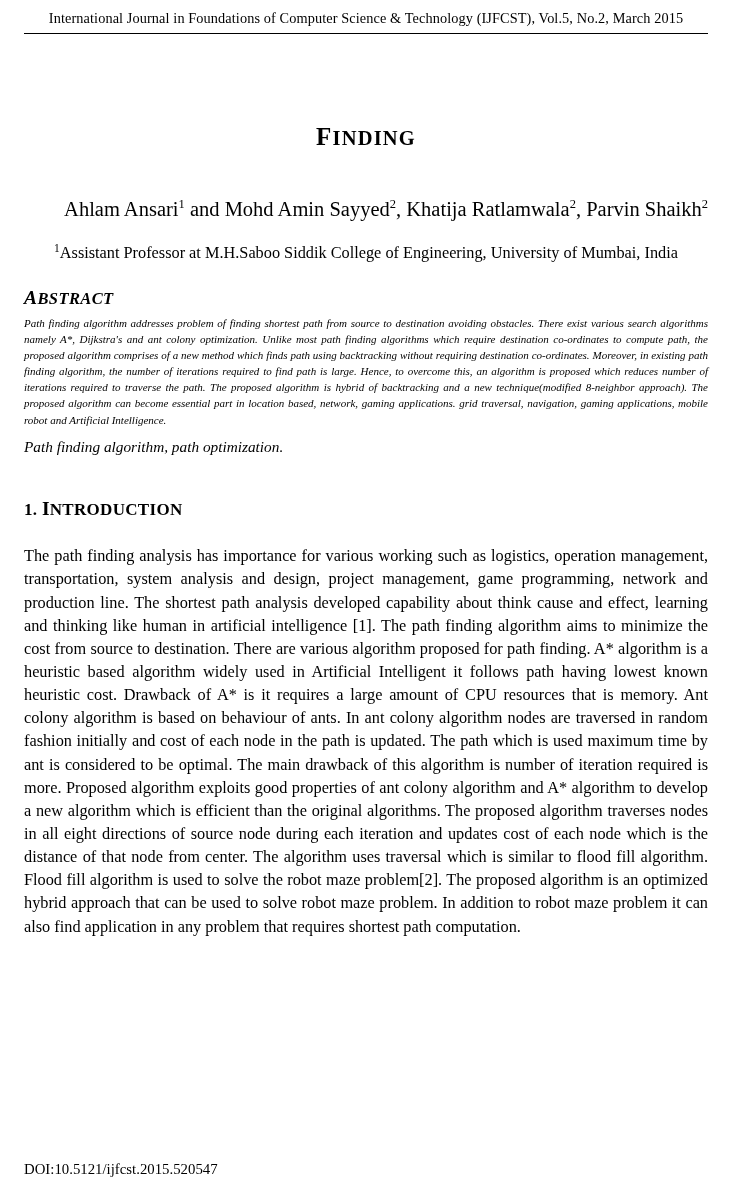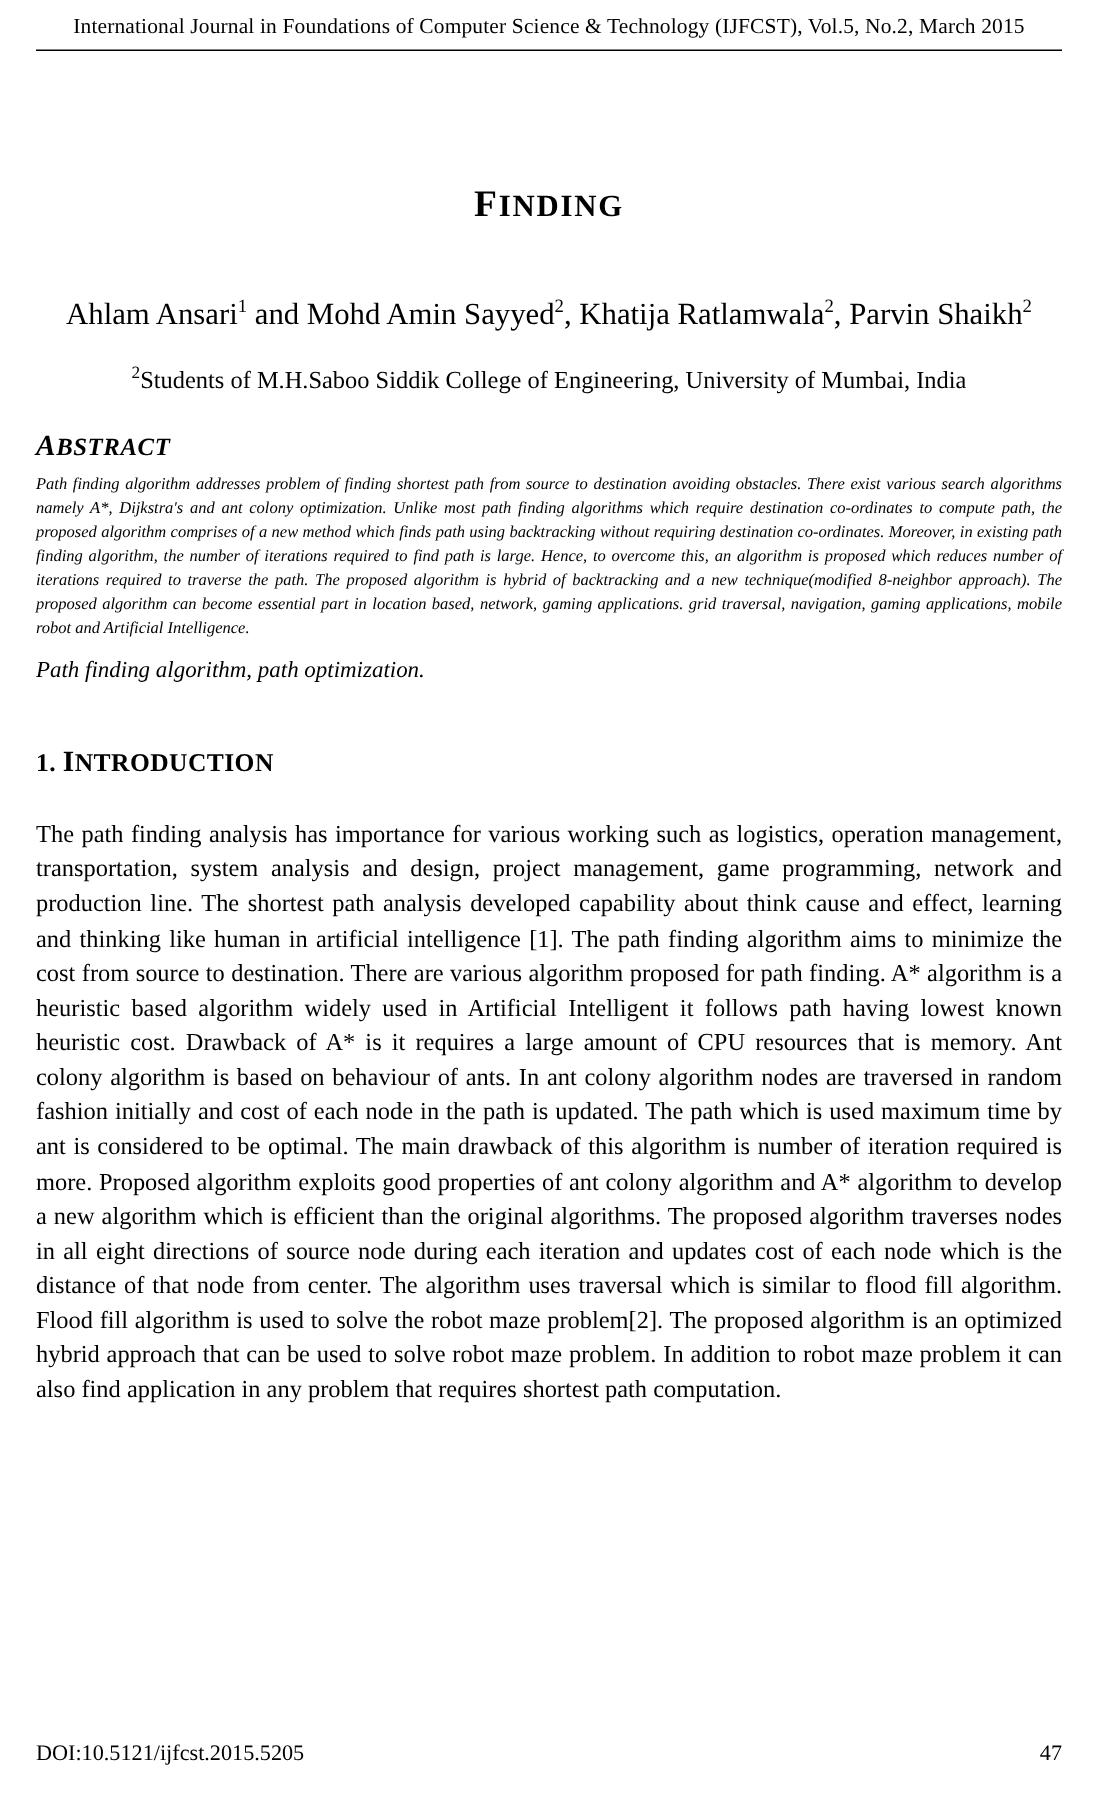--- a/index.html
+++ b/index.html
@@ -42,21 +42,21 @@
     line-height: 1.35;
     margin: 52px 40px 0 40px;
   }
   .title .sc {
     font-size: 25px;
   }
   .title .small {
     font-size: 20.5px;
   }
   .authors {
-    text-align: center;
+    text-align: right;
     font-size: 20.5px;
     margin-top: 42px;
     line-height: 1.3;
   }
   .authors sup {
     font-size: 12.5px;
     vertical-align: super;
   }
   .affil {
     text-align: center;
@@ -108,21 +108,21 @@
     line-height: 1.42;
     margin-top: 24px;
   }
   .footer {
     position: absolute;
     left: 24px;
     right: 24px;
     bottom: 22px;
     font-size: 14.8px;
     display: flex;
-    justify-content: space-between;
+    justify-content: flex-start;
     align-items: baseline;
   }
 </style>
 </head>
 <body>
 
 <div class="page">
 
   <div class="journal-header">International Journal in Foundations of Computer Science &amp; Technology (IJFCST), Vol.5, No.2, March 2015</div>
   <hr class="hr-top">
@@ -130,21 +130,21 @@
   <div class="title">
     <br>
     <span class="sc"><span>F</span><span class="small">INDING</span></span>
   </div>
 
   <div class="authors">
     <span>Ahlam Ansari</span><sup>1</sup><span> and Mohd Amin Sayyed</span><sup>2</sup><span>, Khatija Ratlamwala</span><sup>2</sup><span>, Parvin Shaikh</span><sup>2</sup>
   </div>
 
   <div class="affil">
-    <div><sup>2</sup><span>Students of M.H.Saboo Siddik College of Engineering, University of Mumbai, India</span></div>
+    <div><sup>1</sup><span>Assistant Professor at M.H.Saboo Siddik College of Engineering, University of Mumbai, India</span></div>
   </div>
 
   <div class="section-head"><span class="big">A</span><span>BSTRACT</span></div>
   <div class="abstract-body">Path finding algorithm addresses problem of finding shortest path from source to destination avoiding obstacles. There exist various search algorithms namely A*, Dijkstra's and ant colony optimization. Unlike most path finding algorithms which require destination co-ordinates to compute path, the proposed algorithm comprises of a new method which finds path using backtracking without requiring destination co-ordinates. Moreover, in existing path finding algorithm, the number of iterations required to find path is large. Hence, to overcome this, an algorithm is proposed which reduces number of iterations required to traverse the path. The proposed algorithm is hybrid of backtracking and a new technique(modified 8-neighbor approach). The proposed algorithm can become essential part in location based, network, gaming applications. grid traversal, navigation, gaming applications, mobile robot and  Artificial Intelligence.</div>
 
   <div class="keywords-body">Path finding algorithm,  path optimization.</div>
 
   <div class="numbered-head"><span>1. </span><span class="big">I</span><span>NTRODUCTION</span></div>
   <div class="body-text">The path finding analysis has importance for various working such as logistics, operation management, transportation, system analysis and design, project management, game programming, network and production line. The shortest path analysis developed capability about think cause and effect, learning and thinking like human in artificial intelligence [1]. The path finding algorithm aims to minimize the cost from source to destination. There are various algorithm proposed for path finding.  A* algorithm is a heuristic based algorithm widely used in Artificial Intelligent it follows path having lowest known heuristic cost. Drawback of A* is it requires a large amount of CPU resources that is memory. Ant colony algorithm is based on behaviour of ants. In ant colony algorithm nodes are traversed in random fashion initially and cost of each node in the path is updated. The path which is used maximum time by ant is considered to be optimal. The main drawback of this algorithm is number of iteration required is more. Proposed algorithm exploits good properties of ant colony algorithm and A* algorithm to develop a new algorithm which is efficient than the original algorithms. The proposed algorithm traverses nodes in all eight directions of source node during each iteration and updates cost of each node which is the distance of that node from center. The algorithm uses traversal which is similar to flood fill algorithm. Flood fill algorithm is used to solve the robot maze problem[2]. The proposed algorithm is an optimized hybrid approach that can be used to solve robot maze problem. In addition to robot maze problem it can also find application in any problem that requires shortest path computation.</div>
 

